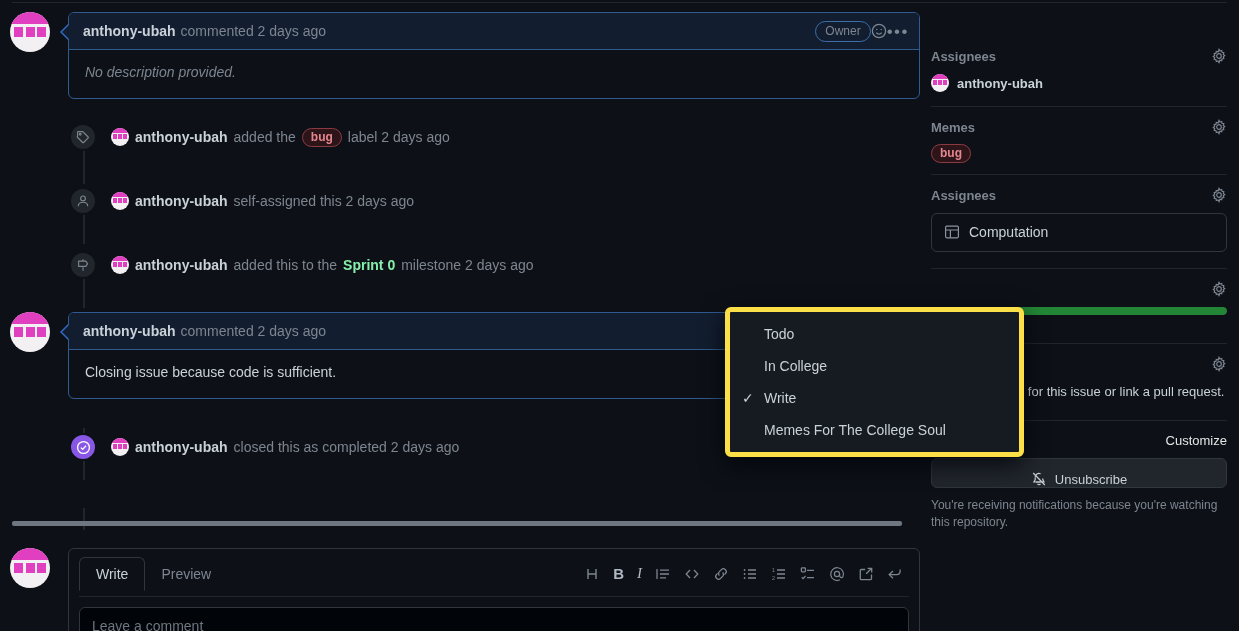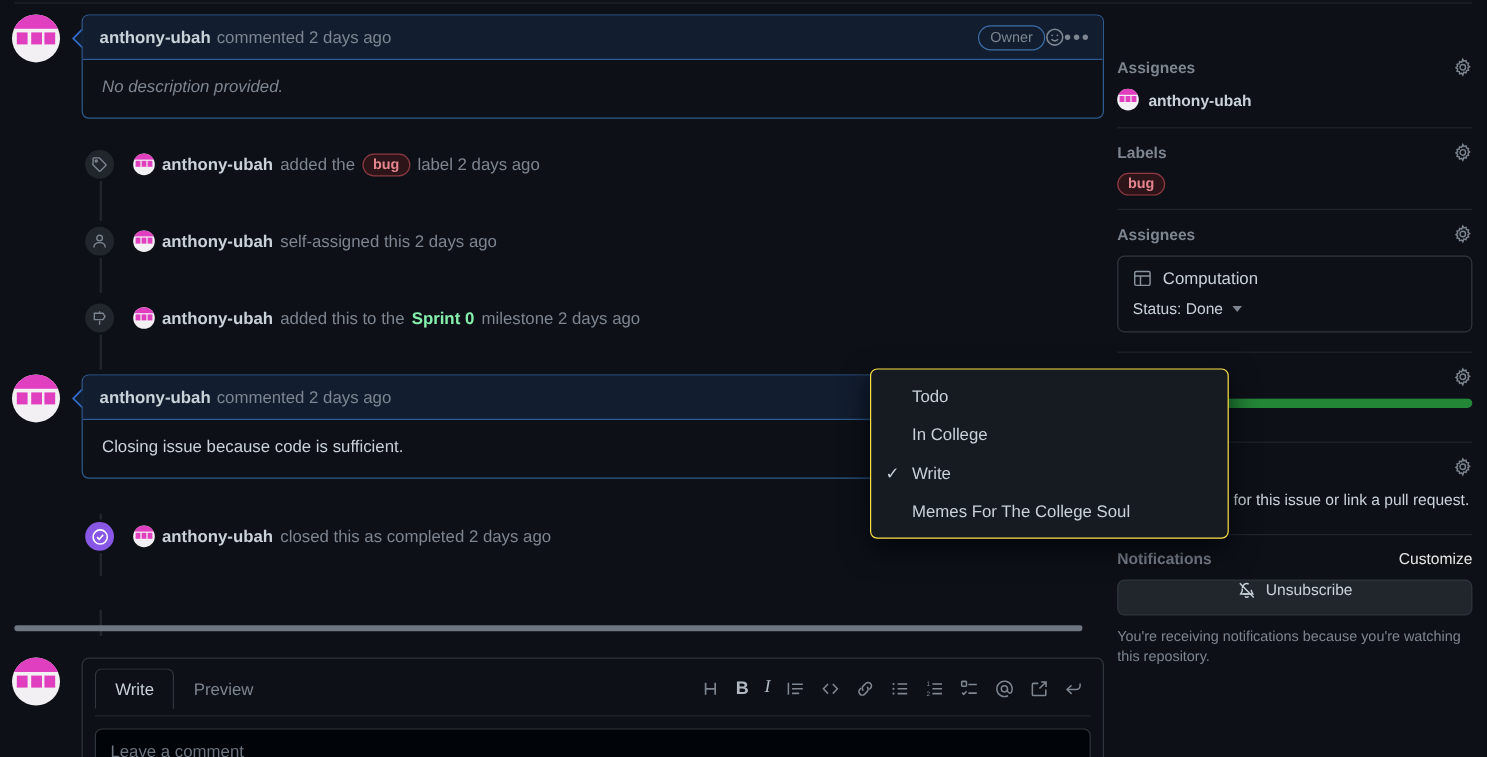--- a/index.html
+++ b/index.html
@@ -141,29 +141,29 @@
            border-right: 4px solid transparent; border-top: 5px solid #7d8590; }
   .progress { height: 8px; background: #21262d; border-radius: 6px; overflow: hidden; }
   .progress > i { display: block; height: 100%; background: #238636; border-radius: 6px; }
   .dev-text { color: #c9d1d9; font-size: 13px; line-height: 1.5; }
   .link { color: #4493f8; cursor: pointer; }
   .notif-head { display: flex; align-items: flex-end; justify-content: space-between; }
   .customize { color: #e5e5e5; font-size: 13px; font-weight: normal; cursor: pointer; }
   .unsub-btn {
     margin-top: 10px; width: 100%; height: 30px; border: 1px solid #30363d;
     border-radius: 6px; background: #21262d; color: #c9d1d9; font-size: 13px;
-    display: flex; align-items: flex-start; justify-content: center; gap: 8px; cursor: pointer;
+    display: flex; align-items: flex-end; justify-content: center; gap: 8px; cursor: pointer;
     font-family: "Liberation Sans", sans-serif;
   }
   .notif-note { margin-top: 9px; color: #7d8590; font-size: 12px; line-height: 1.45; }
 
   
   .dropdown {
     position: absolute; left: 725px; top: 307px; width: 299px;
-    background: #161b22; border: 1px solid #fde047; border-radius: 6px;
+    background: #161b22; border: 5px solid #fde047; border-radius: 6px;
     box-shadow: 0 8px 24px rgba(1,4,9,.8); padding: 6px 0; z-index: 40;
   }
   .dd-item { display: flex; align-items: center; height: 32px; font-size: 14px;
              color: #c9d1d9; padding: 0 12px; cursor: pointer; }
   .dd-check { width: 22px; display: flex; align-items: center; color: #c9d1d9; }
   svg { display: block; }
 </style>
 </head>
 <body>
 
@@ -434,21 +434,21 @@
               </span>
             </span>
           <span>anthony-ubah</span>
         </div>
       </div>
     </div>
     <div class="sb-rule"></div>
 
     <div class="sb-sec">
       <div class="sb-head">
-        <span>Labels</span>
+        <span>Memes</span>
         <span class="gear">
           <svg width="16" height="16" viewBox="0 0 16 16" fill="none" stroke="currentColor" stroke-width="1.2">
               <circle cx="8" cy="8" r="2.3"></circle>
               <path d="M8 1.4l.9 1.6 1.8-.5.3 1.8 1.8.4-.5 1.8 1.4 1.1-1.4 1.1.5 1.8-1.8.4-.3 1.8-1.8-.5L8 14.6l-.9-1.6-1.8.5-.3-1.8-1.8-.4.5-1.8L2.3 8.5l1.4-1.1-.5-1.8 1.8-.4.3-1.8 1.8.5z"></path>
             </svg>
         </span>
       </div>
       <div class="sb-body">
         <span class="label-pill">bug</span>
       </div>
@@ -468,24 +468,20 @@
       <div class="sb-body">
         <div class="proj-card">
           <div class="proj-title">
             <span>
               <svg width="16" height="16" viewBox="0 0 16 16" fill="none" stroke="#8b949e" stroke-width="1.2">
                   <rect x="1.6" y="2.2" width="12.8" height="11.6" rx="1.2"></rect>
                   <path d="M1.6 6h12.8M6.4 6v7.8"></path>
                 </svg>
             </span>
             <span>Computation</span>
-          </div>
-          <div class="proj-status">
-            <span>Status: Done</span>
-            <span class="caret"></span>
           </div>
         </div>
       </div>
     </div>
     <div class="sb-rule" style="margin-top:2px;"></div>
 
     <div class="sb-sec">
       <div class="sb-head">
         <span style="visibility:hidden;">Milestone</span>
         <span class="gear">

